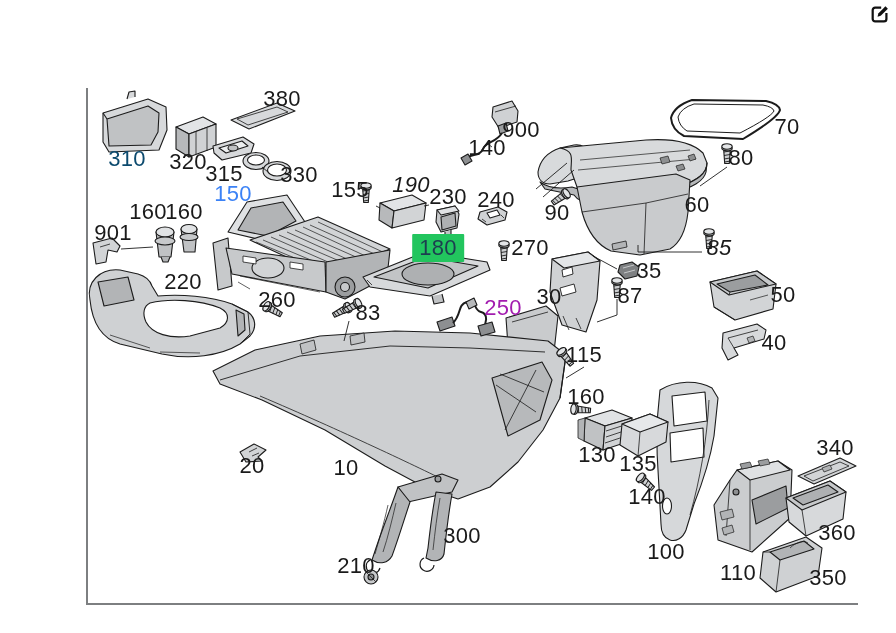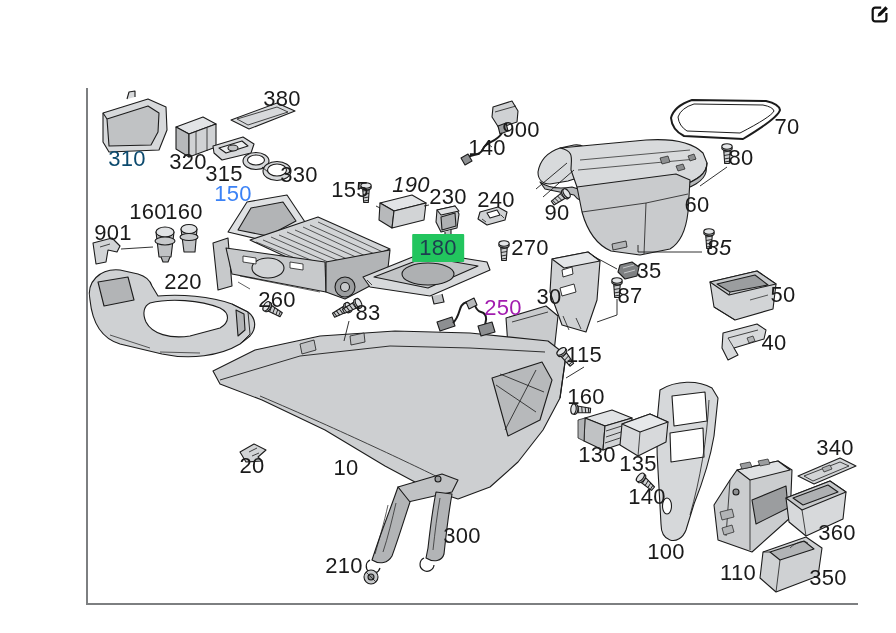--- a/index.html
+++ b/index.html
@@ -357,16 +357,16 @@
       <div class="part-label" style="left: 638px; top: 464px; color: rgb(26, 26, 26);">135</div>
       <div class="part-label" style="left: 647px; top: 497px; color: rgb(26, 26, 26);">140</div>
       <div class="part-label" style="left: 835px; top: 448px; color: rgb(26, 26, 26);">340</div>
       <div class="part-label" style="left: 666px; top: 552px; color: rgb(26, 26, 26);">100</div>
       <div class="part-label" style="left: 738px; top: 573px; color: rgb(26, 26, 26);">110</div>
       <div class="part-label" style="left: 837px; top: 533px; color: rgb(26, 26, 26);">360</div>
       <div class="part-label" style="left: 828px; top: 578px; color: rgb(26, 26, 26);">350</div>
       <div class="part-label" style="left: 252px; top: 466px; color: rgb(26, 26, 26);">20</div>
       <div class="part-label" style="left: 346px; top: 468px; color: rgb(26, 26, 26);">10</div>
       <div class="part-label" style="left: 462px; top: 536px; color: rgb(26, 26, 26);">300</div>
-      <div class="part-label" style="left: 344px; top: 566px; color: rgb(26, 26, 26);">210</div>
+      <div class="part-label" style="left: 356px; top: 566px; color: rgb(26, 26, 26);">210</div>
     </div>
 
 </div>
 
 </body></html>

